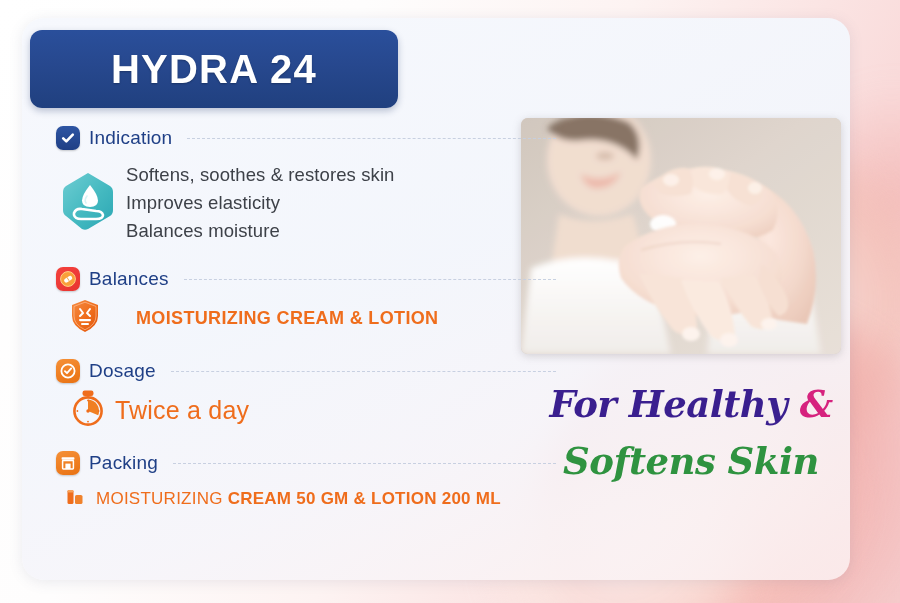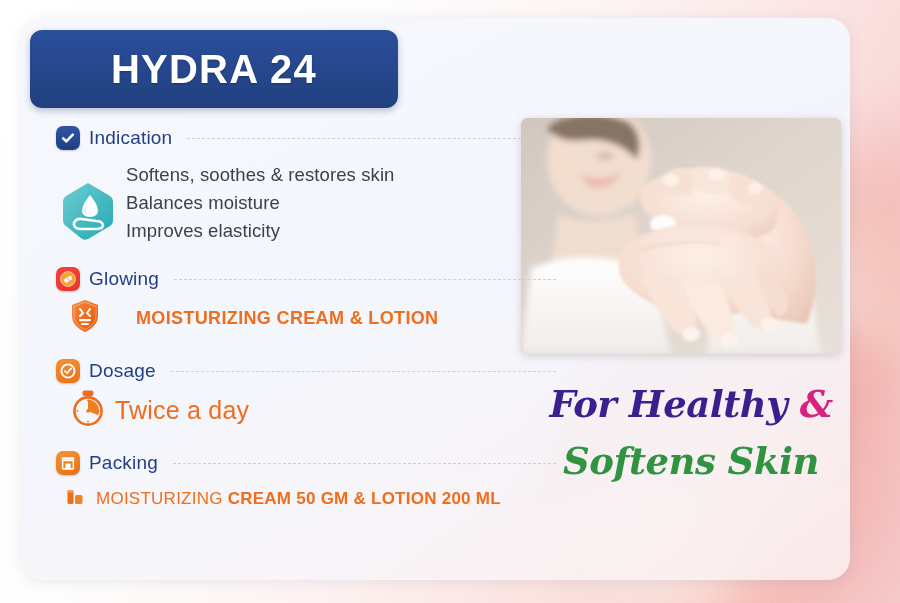--- a/index.html
+++ b/index.html
@@ -141,21 +141,21 @@
     box-shadow:0 1px 2px rgba(0,0,0,.2);
   }
   .badge svg { display:block; }
   .badge-navy  { background:linear-gradient(180deg,#2e55a3 0%,#1f3f85 100%); }
   .badge-red   { background:linear-gradient(150deg,#f4403a 0%,#ef3d3a 40%,#e8342f 100%); }
   .badge-orng  { background:linear-gradient(160deg,#f59138 0%,#ef7f22 55%,#e87214 100%); }
 
   
   .ind-body {
     display:flex;
-    align-items:flex-end;
+    align-items:center;
     gap:10px;
     margin-top:9px;
     padding-left:4px;
   }
   .hex-icon { flex:0 0 auto; margin-top:2px; }
   .ind-lines {
     padding-top:2px;
     font-size:18.5px;
     color:#3d4148;
     line-height:1.52;
@@ -346,37 +346,37 @@
                 </linearGradient>
               </defs>
               <path d="M28 2 L50 15 Q53 17 53 21 L53 39 Q53 43 50 45 L28 58 Q25 59.5 22 58 L6 45 Q3 43 3 39 L3 21 Q3 17 6 15 Z" fill="url(#hexg)"></path>
               <path d="M30 14 Q38 24 38 29.5 Q38 36 30 36 Q22 36 22 29.5 Q22 24 30 14Z" fill="#ffffff"></path>
               <path d="M27 25 Q24 29 26 32" stroke="#d9f3f5" stroke-width="1.6" fill="none" stroke-linecap="round"></path>
               <path d="M14 42 Q16 37 22 38 L36 40 Q42 40 43 44 Q43 48 36 48 L21 48 Q15 48 14 44 Z" fill="none" stroke="#ffffff" stroke-width="2.6" stroke-linejoin="round"></path>
             </svg>
           </span>
           <div class="ind-lines">
             <div>Softens, soothes &amp; restores  skin</div>
+            <div>Improves elasticity</div>
             <div>Balances moisture</div>
-            <div>Improves elasticity</div>
           </div>
         </div>
       </div>
 
       <div class="section" style="margin-top:22px;">
         <div class="sec-head">
           <span class="badge badge-red">
             <svg width="18" height="18" viewBox="0 0 18 18">
               <circle cx="9" cy="9" r="7.4" fill="#f9a03a"></circle>
               <circle cx="9" cy="9" r="7.4" fill="none" stroke="#ffd089" stroke-width="1"></circle>
               <rect x="4.6" y="7.2" width="8.8" height="4.2" rx="2.1" fill="#ffffff" transform="rotate(-32 9 9)"></rect>
               <path d="M9 7.1 L9.1 11.2" stroke="#f4a84a" stroke-width=".9" transform="rotate(-32 9 9)"></path>
             </svg>
           </span>
-          <span class="sec-label">Glowing</span>
+          <span class="sec-label">Balances</span>
           <span class="sec-rule"></span>
         </div>
 
         <div class="val-row" style="margin-top:8px;gap:36px;">
           <span class="val-icon">
             <svg width="30" height="34" viewBox="0 0 30 34">
               <defs>
                 <linearGradient id="shg" x1="0" y1="0" x2="1" y2="1">
                   <stop offset="0%" stop-color="#f58a41"></stop>
                   <stop offset="55%" stop-color="#ef6d1c"></stop>

